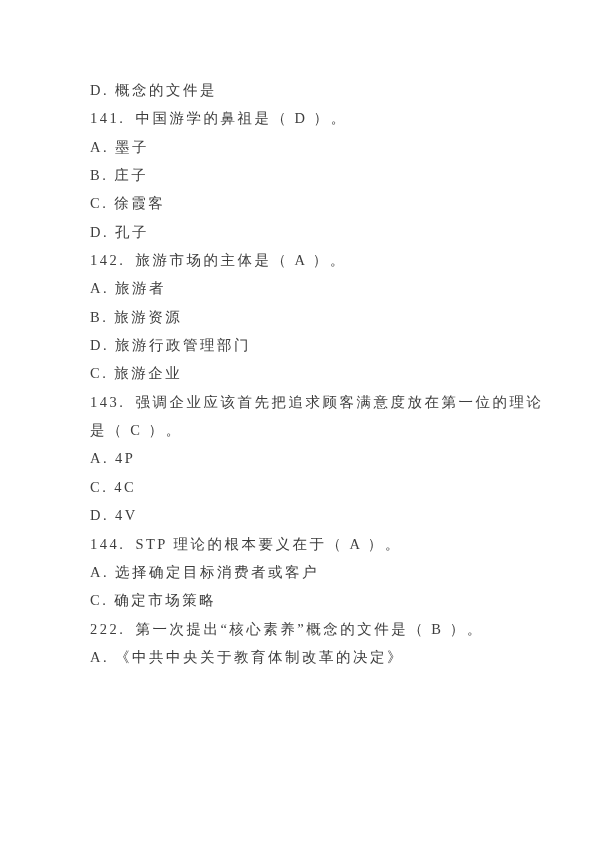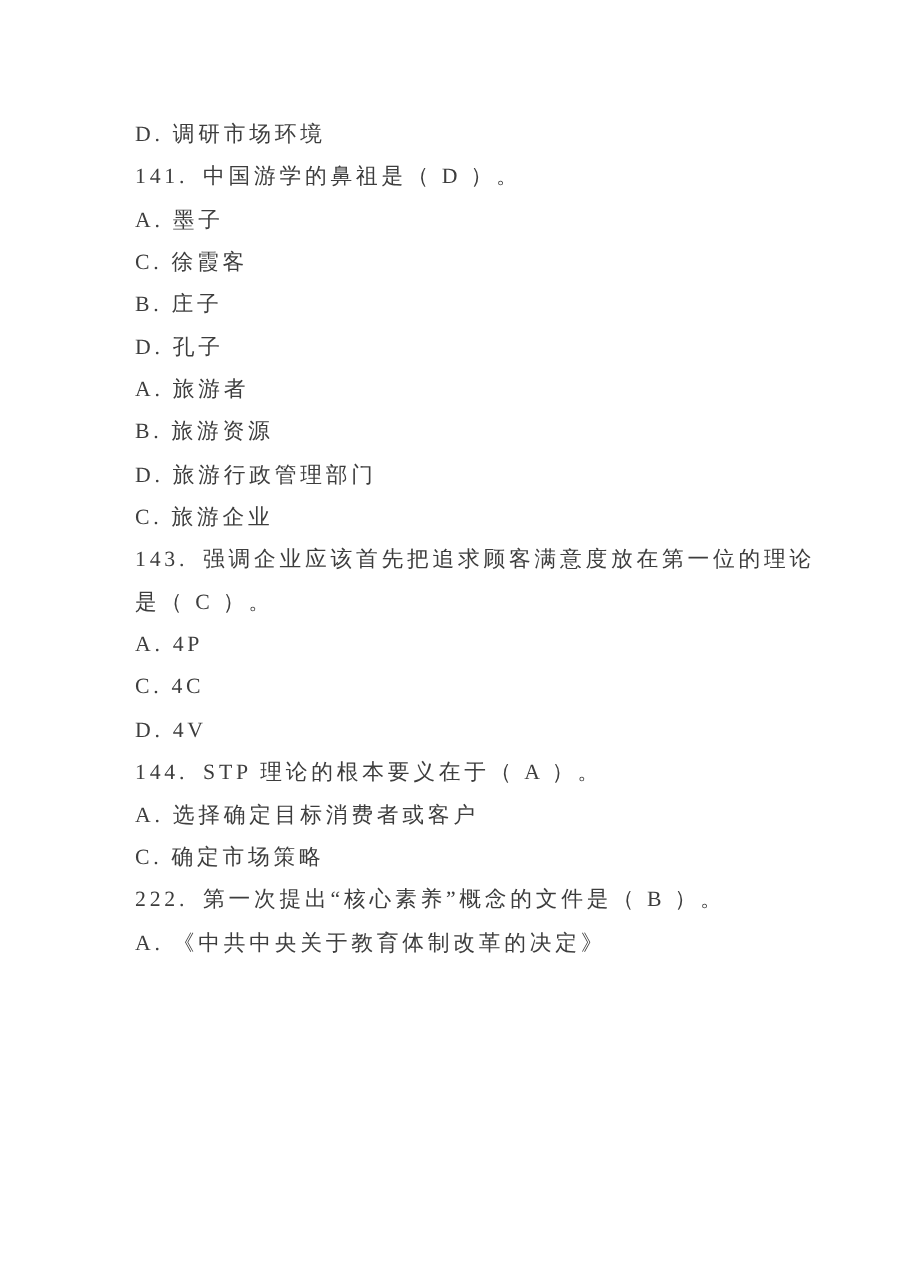--- a/index.html
+++ b/index.html
@@ -35,42 +35,45 @@
     margin-right: 6px;
   }
 </style>
 </head>
 <body>
 
 <div class="page">
   <div class="content">
 
     <div class="line">
-      <span class="lab">D.</span><span>调研市场环境</span>
+      <span class="lab">D.</span><span>概念的文件是</span>
     </div>
 
     <div>
       <div class="line">
         <span class="num">141.</span><span>中国游学的鼻祖是（ D ）。</span>
       </div>
       <div class="line">
         <span class="lab">A.</span><span>墨子</span>
       </div>
       <div class="line">
-        <span class="lab">C.</span><span>徐霞客</span>
+        <span class="lab">B.</span><span>庄子</span>
       </div>
       <div class="line">
-        <span class="lab">B.</span><span>庄子</span>
+        <span class="lab">C.</span><span>徐霞客</span>
       </div>
       <div class="line">
         <span class="lab">D.</span><span>孔子</span>
       </div>
     </div>
 
     <div>
+      <div class="line">
+        <span class="num">142.</span><span>旅游市场的主体是（ A ）。</span>
+      </div>
       <div class="line">
         <span class="lab">A.</span><span>旅游者</span>
       </div>
       <div class="line">
         <span class="lab">B.</span><span>旅游资源</span>
       </div>
       <div class="line">
         <span class="lab">D.</span><span>旅游行政管理部门</span>
       </div>
       <div class="line">

